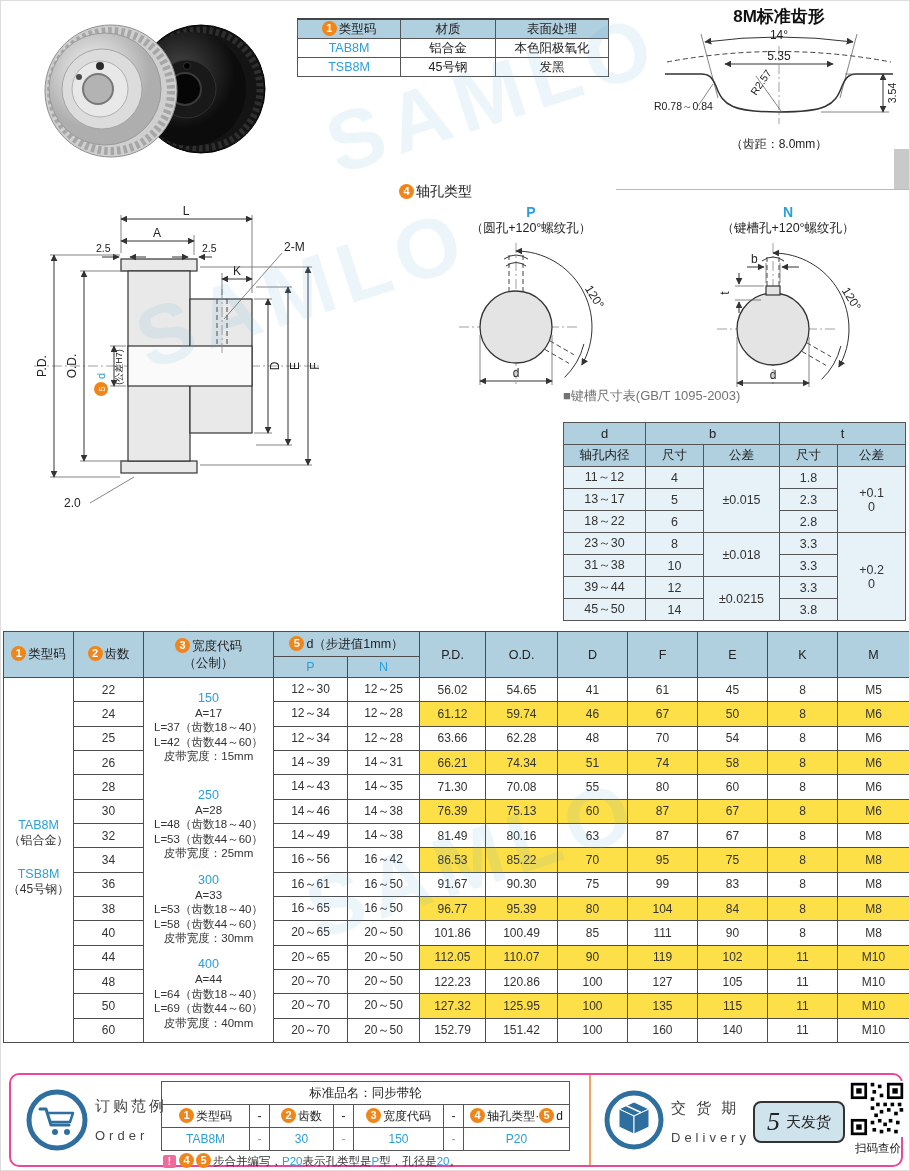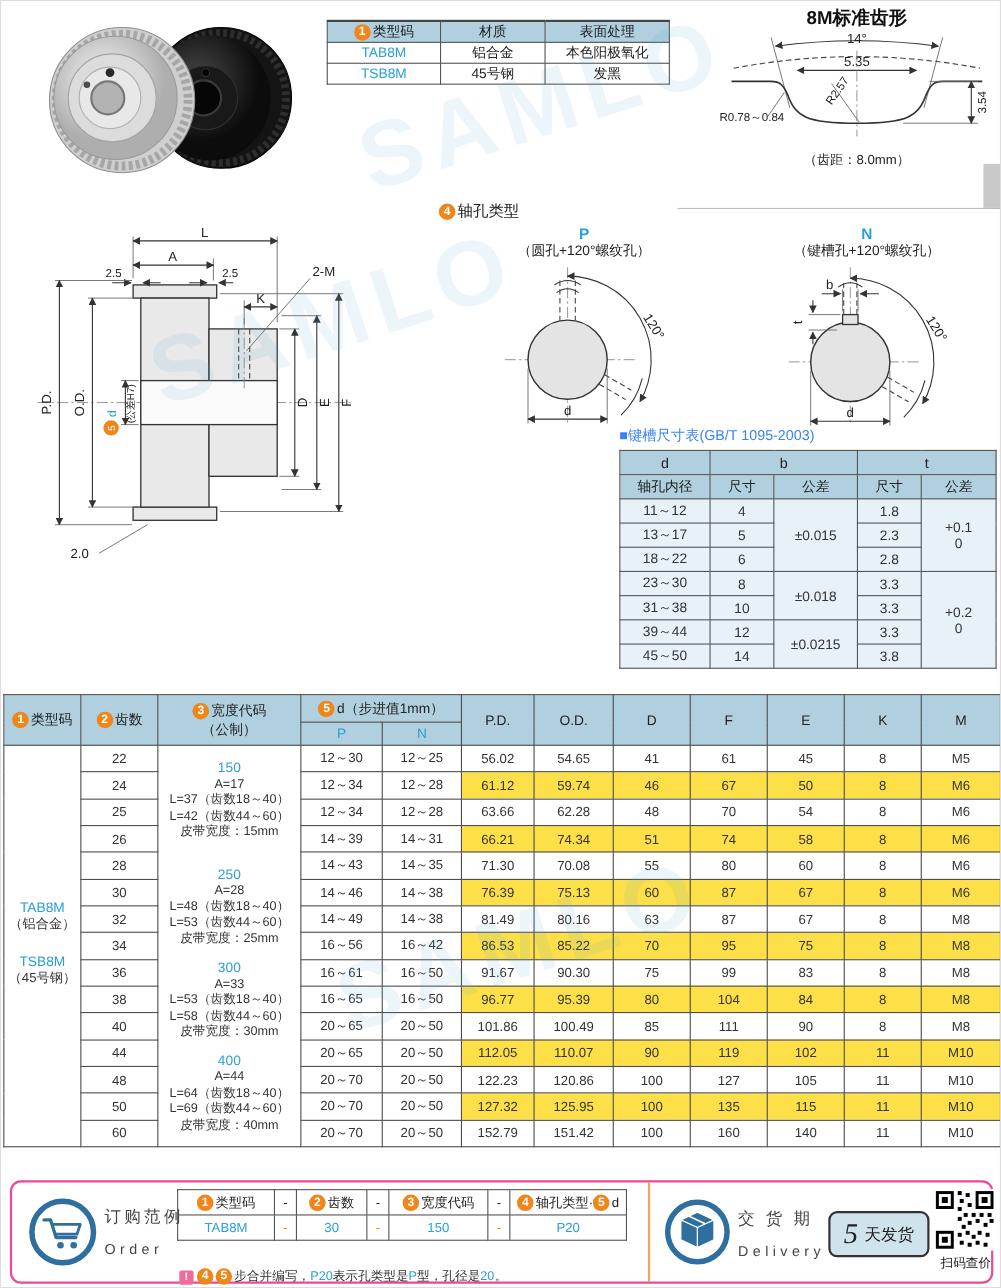--- a/index.html
+++ b/index.html
@@ -20,21 +20,21 @@
   .type-table th{background:#b0cfdf;font-weight:normal;border-top:2px solid #444;}
   .type-table .w1{width:86px}.type-table .w2{width:78px}.type-table .w3{width:96px}
   
   .tooth-title{width:252px;text-align:center;font-size:17px;font-weight:bold;color:#111;}
   .tooth-note{width:252px;text-align:center;font-size:12px;color:#222;line-height:17px;}
   
   .sec-label{font-size:14px;color:#222;}
   .hole-code{text-align:center;font-size:14px;font-weight:bold;}
   .hole-desc{text-align:center;font-size:12.5px;color:#222;}
   
-  .ks-title{font-size:13px;color:#3b82f6;margin-bottom:4px;}
+  .ks-title{font-size:13px;color:#737373;margin-bottom:17px;}
   .ks-table{border-collapse:collapse;table-layout:fixed;width:342px;font-size:12.5px;}
   .ks-table th,.ks-table td{border:1px solid #555;text-align:center;padding:0;height:21px;}
   .ks-table th{background:#b0cfdf;font-weight:normal;}
   .ks-table td{background:#e7f1f8;color:#333;}
   .ks-table .ksd{font-size:13px;}
   
   .main-table{border-collapse:collapse;table-layout:fixed;width:906px;font-size:12px;}
   .main-table th,.main-table td{border:1px solid #4d4d4d;text-align:center;padding:0;}
   .main-table th{background:#b0cfdf;font-weight:normal;font-size:12.5px;height:24px;}
   .main-table tr.sub th{height:20px;}
@@ -652,20 +652,23 @@
       <colgroup>
           <col style="width:88px">
           <col style="width:20px">
           <col style="width:64px">
           <col style="width:20px">
           <col style="width:90px">
           <col style="width:20px">
           <col style="width:106px">
         </colgroup>
       <tbody>
+          <tr>
+            <td class="ot-title" colspan="7">标准品名：同步带轮</td>
+          </tr>
           <tr>
             <td><span class="circ">1</span><span>类型码</span></td>
             <td>-</td>
             <td><span class="circ">2</span><span>齿数</span></td>
             <td>-</td>
             <td><span class="circ">3</span><span>宽度代码</span></td>
             <td>-</td>
             <td><span class="circ">4</span><span>轴孔类型·</span><span class="circ">5</span><span>d</span></td>
           </tr>
           <tr>

